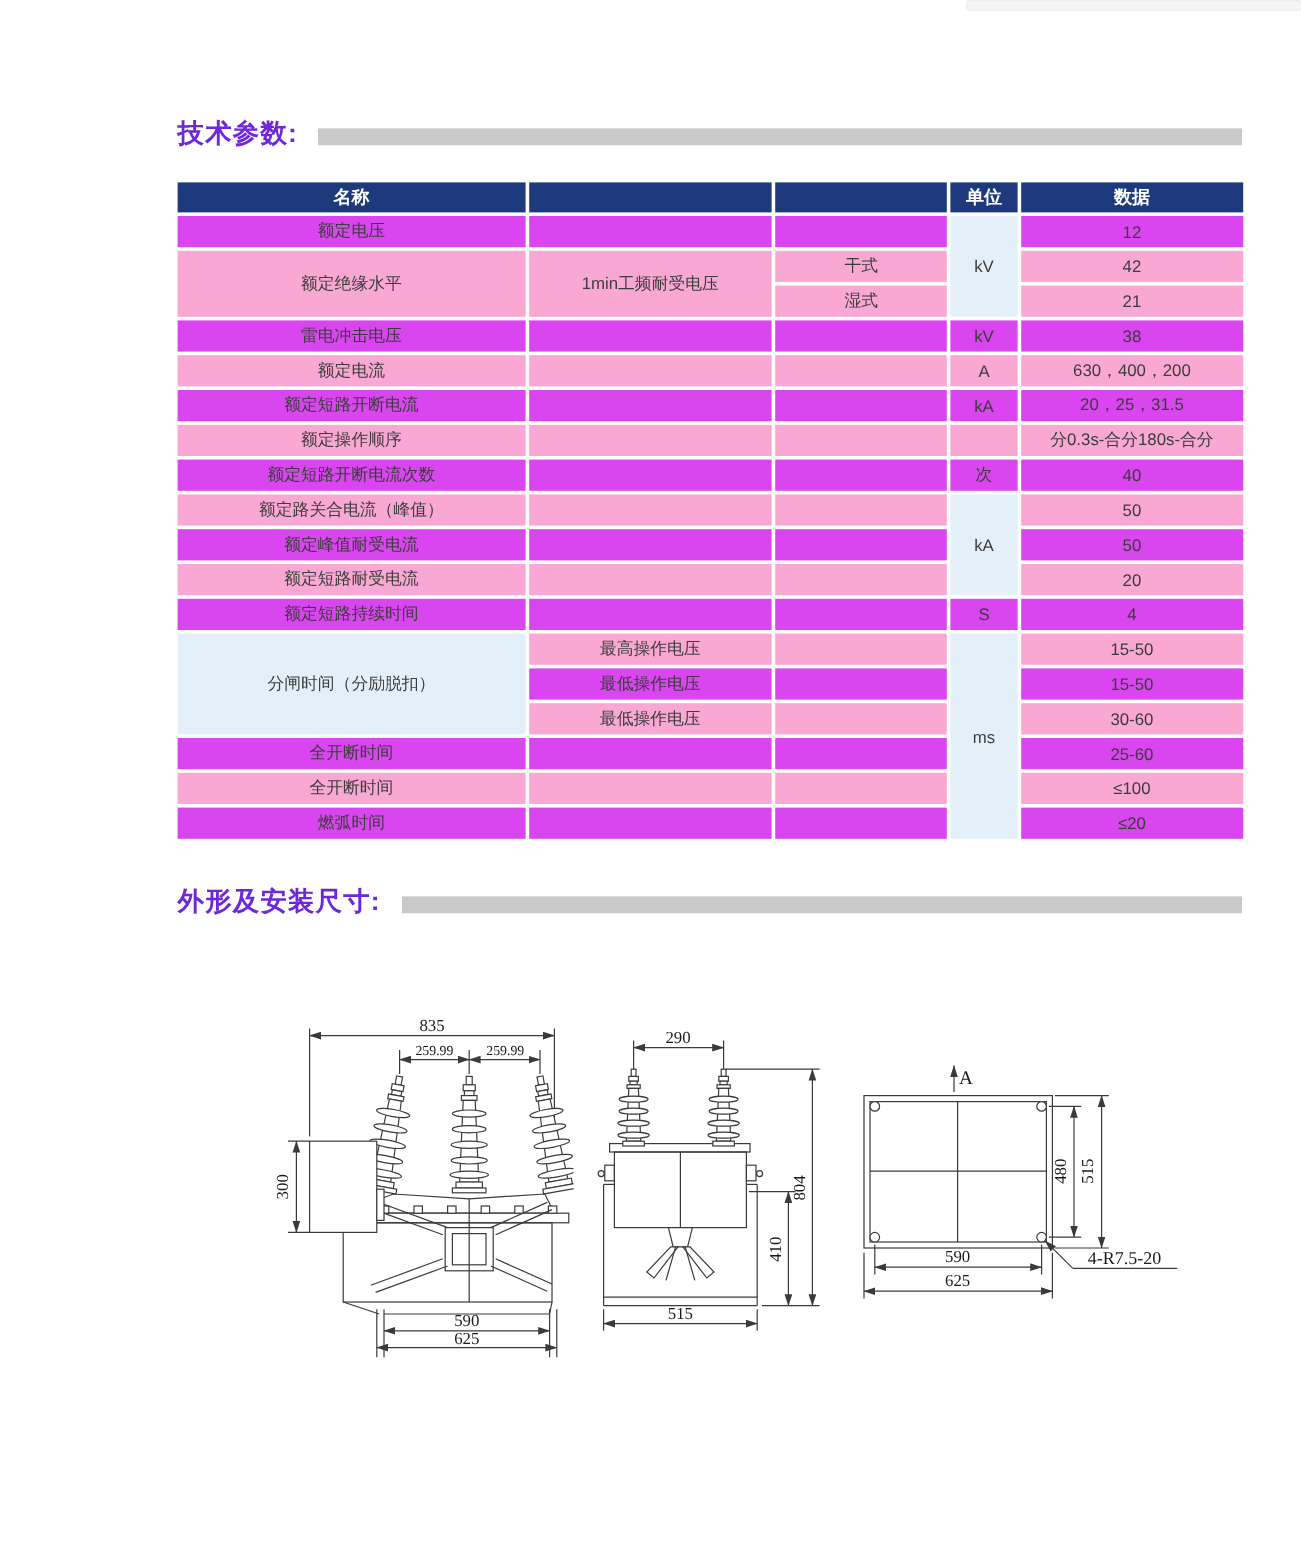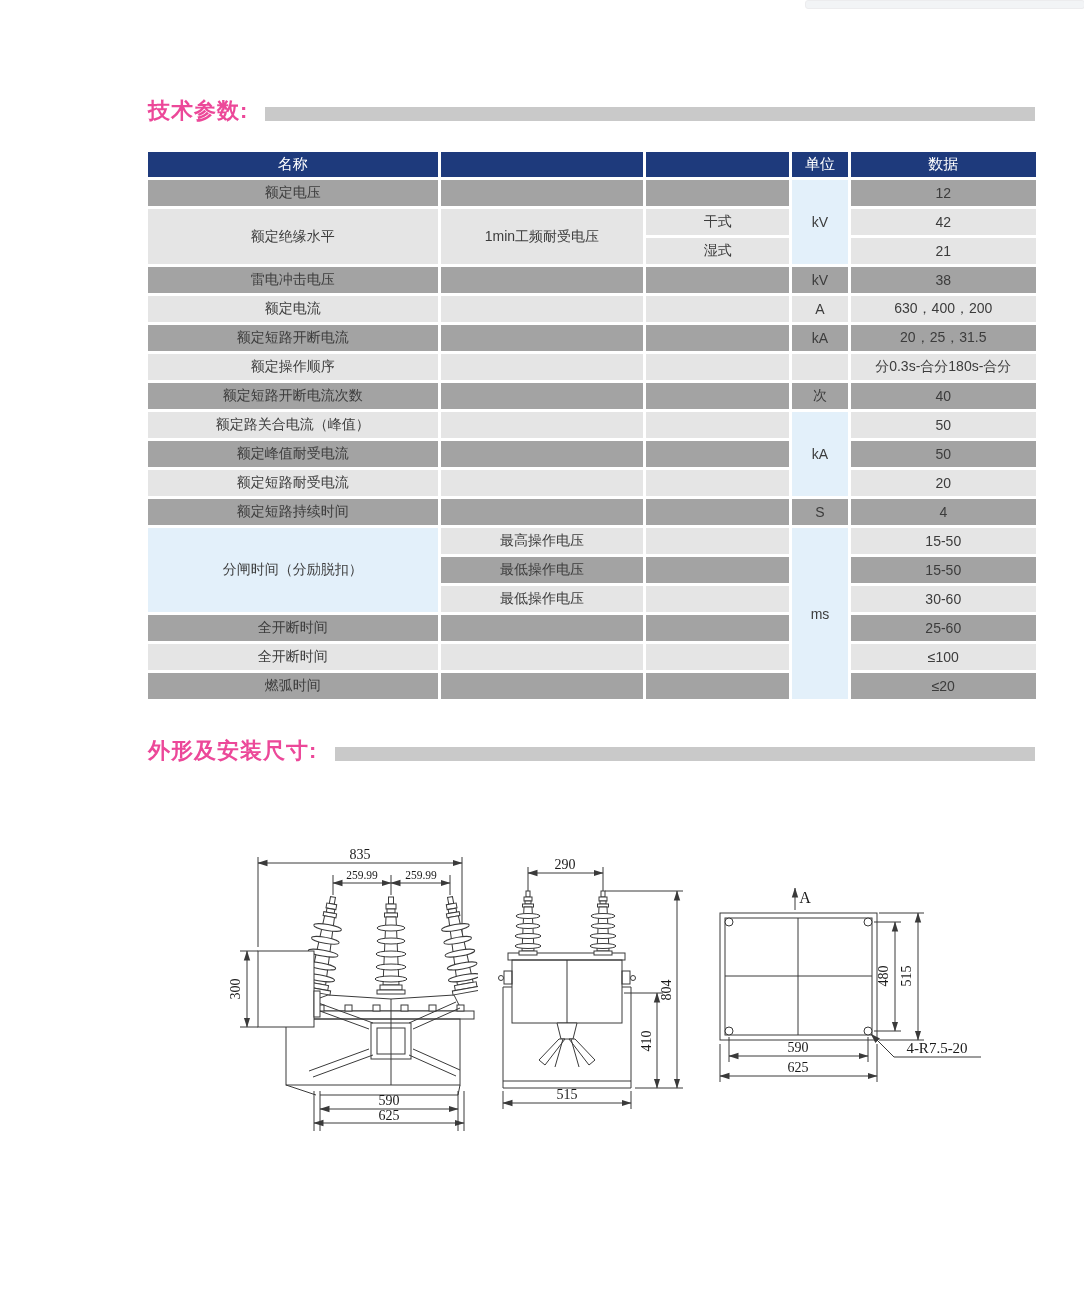--- a/index.html
+++ b/index.html
@@ -1,25 +1,25 @@
 <!DOCTYPE html>
 <html><head>
 <meta charset="utf-8">
 <style>
   html,body{margin:0;padding:0;background:#ffffff;}
   body{width:1084px;height:1307px;position:relative;font-family:"Liberation Sans",sans-serif;overflow:hidden;}
   .abs{position:absolute;}
   .topbar{background:#f2f4f6;border:1px solid #ececee;border-radius:3px;}
-  .sec-title{color:#ec4899;font-size:22px;font-weight:bold;letter-spacing:1px;white-space:nowrap;}
+  .sec-title{color:#6d28d9;font-size:22px;font-weight:bold;letter-spacing:1px;white-space:nowrap;}
   .graybar{background:#c9c9c9;}
   table.spec{border-collapse:separate;border-spacing:3px;table-layout:fixed;width:894px;margin:-3px;}
-  table.spec th{background:#1e3a7c;color:#ffffff;font-weight:normal;font-size:15px;height:25px;padding:0 2px;}
+  table.spec th{background:#1e3a7c;color:#ffffff;font-weight:bold;font-size:15px;height:25px;padding:0 2px;}
   table.spec td{height:26px;text-align:center;font-size:14px;color:#3c3c3c;padding:0 4px;overflow:hidden;}
-  .lt{background:#a3a3a3;}
-  .dk{background:#e5e5e5;}
+  .lt{background:#d946ef;}
+  .dk{background:#f9a8d4;}
   .md{background:#e3f0fa;}
   svg .shp{fill:#ffffff;stroke:#3a3a3a;stroke-width:1;}
   svg .ln{fill:none;stroke:#3a3a3a;stroke-width:1;}
   svg .dm{fill:none;stroke:#3a3a3a;stroke-width:1;}
   svg text.dim{font-family:"Liberation Serif",serif;font-size:14px;fill:#1a1a1a;text-anchor:middle;}
   svg text.dimsm{font-family:"Liberation Serif",serif;font-size:11.5px;fill:#1a1a1a;text-anchor:middle;}
   svg text.dimlg{font-family:"Liberation Serif",serif;font-size:16px;fill:#1a1a1a;text-anchor:middle;}
 </style>
 </head>
 <body>

